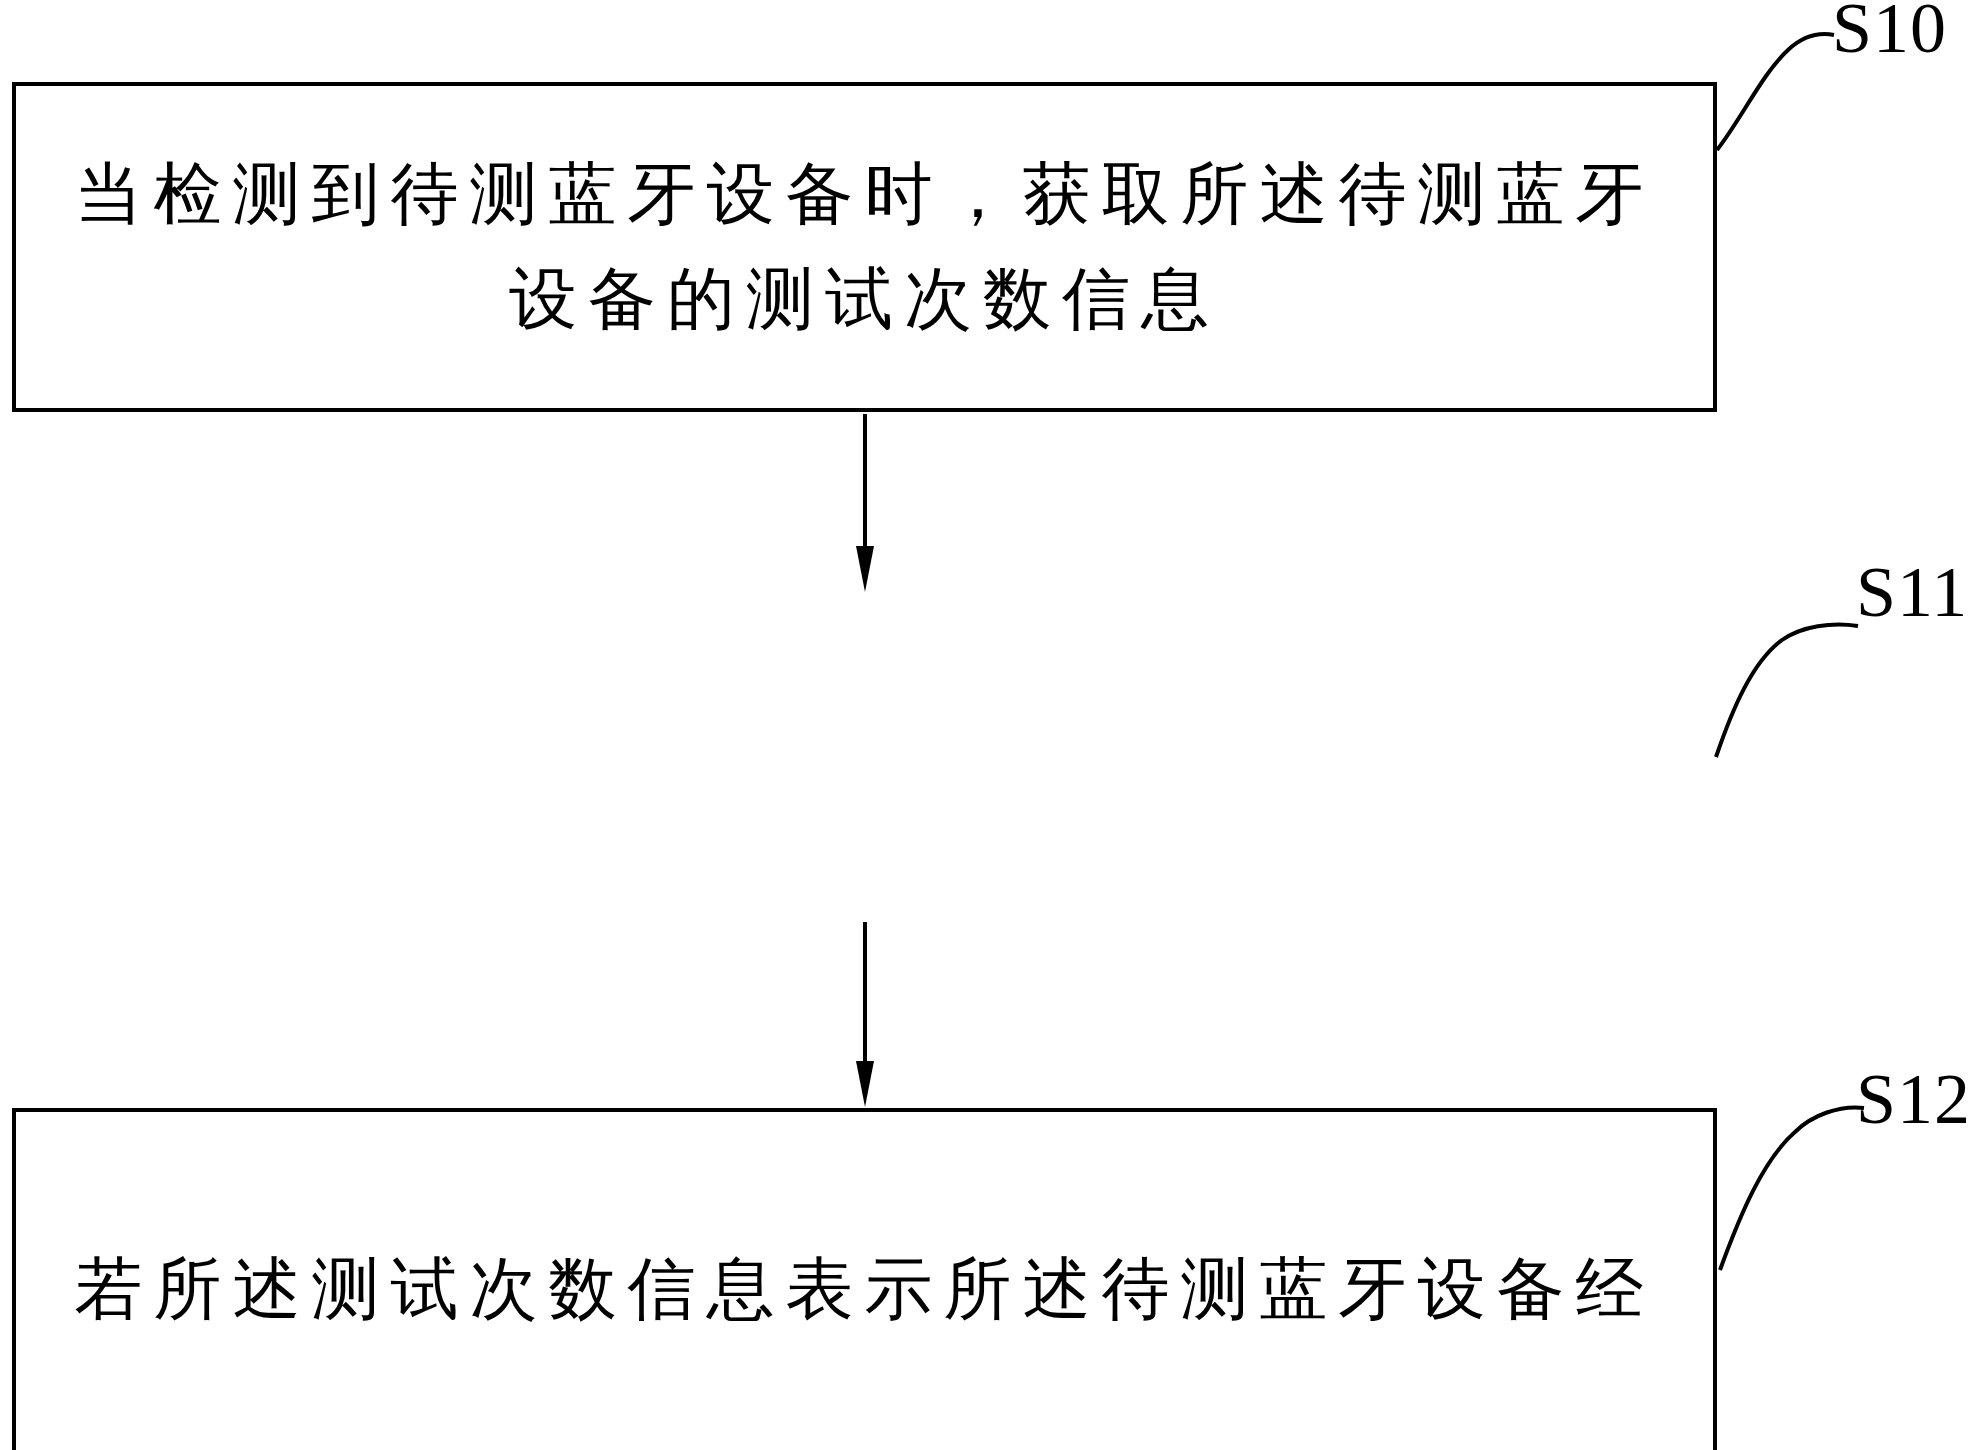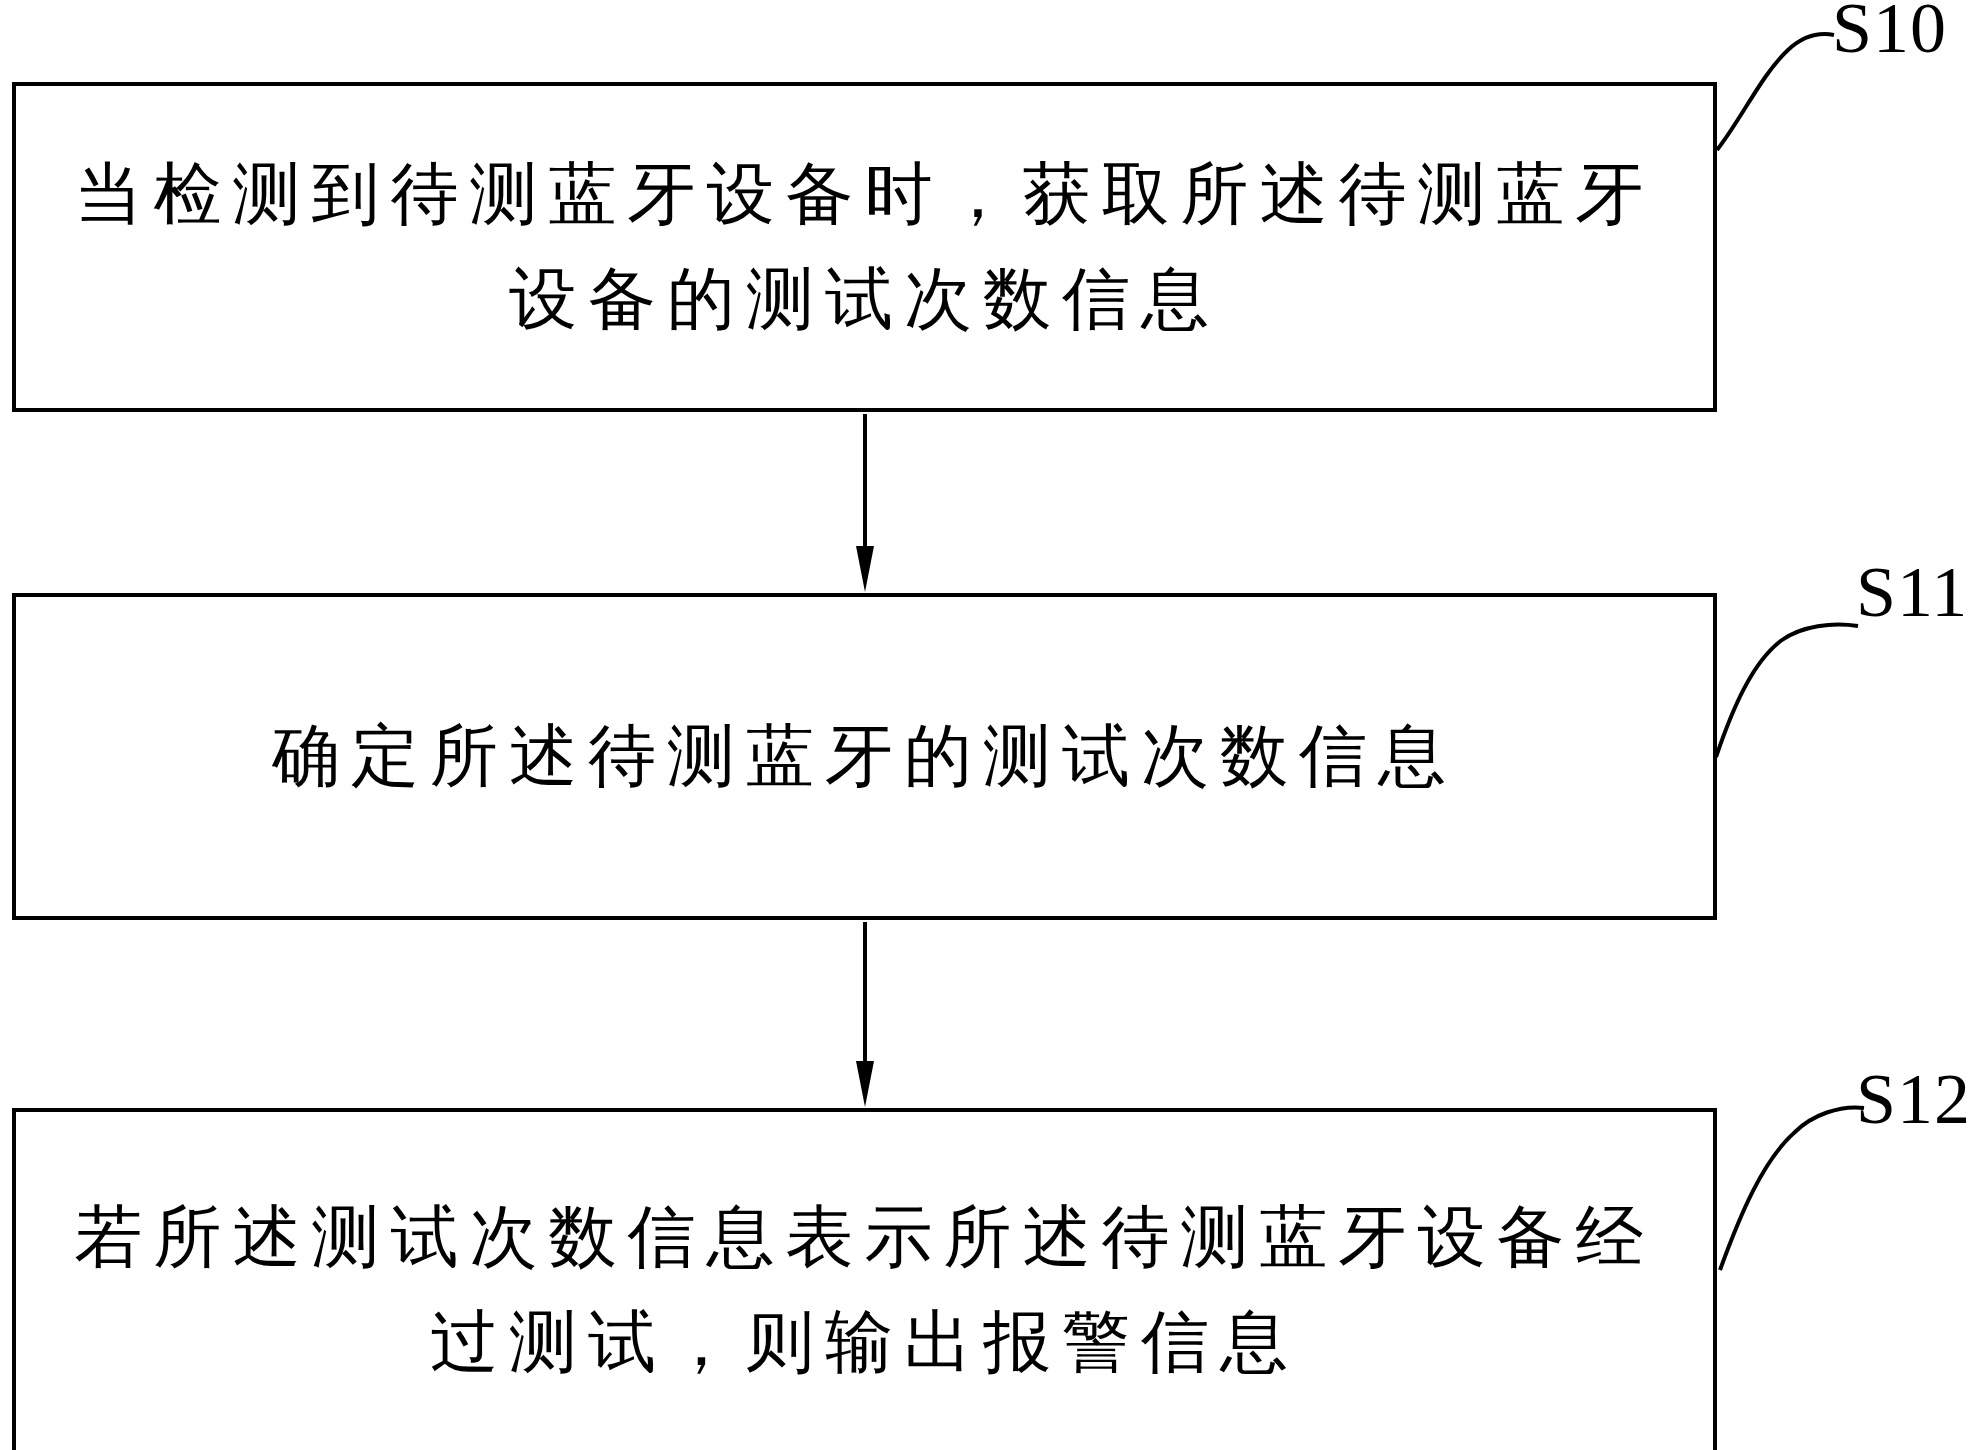--- a/index.html
+++ b/index.html
@@ -74,26 +74,22 @@
     <path d="M 1717 150 C 1742 118, 1762 74, 1788 50 C 1803 36, 1818 32, 1834 35" fill="none" stroke="#000000" stroke-width="4"></path>
     <path d="M 1716 757 C 1732 710, 1752 662, 1782 640 C 1802 626, 1832 622, 1858 626" fill="none" stroke="#000000" stroke-width="4"></path>
     <path d="M 1720 1270 C 1740 1215, 1763 1160, 1795 1132 C 1812 1115, 1840 1105, 1864 1108" fill="none" stroke="#000000" stroke-width="4"></path>
   </svg>
 
   <div class="step-box box-1">
     <div class="step-text-line">当检测到待测蓝牙设备时，获取所述待测蓝牙</div>
     <div class="step-text-line">设备的测试次数信息</div>
   </div>
 
-  <div class="step-box box-2">
-    <div class="step-text-line">确定所述待测蓝牙的测试次数信息</div>
-  </div>
 
   <div class="step-box box-3">
     <div class="step-text-line">若所述测试次数信息表示所述待测蓝牙设备经</div>
-    <div class="step-text-line">过测试，则输出报警信息</div>
   </div>
 
   <div class="step-label label-s10">S10</div>
   <div class="step-label label-s11">S11</div>
   <div class="step-label label-s12">S12</div>
 
 </div>
 
 </body></html>

